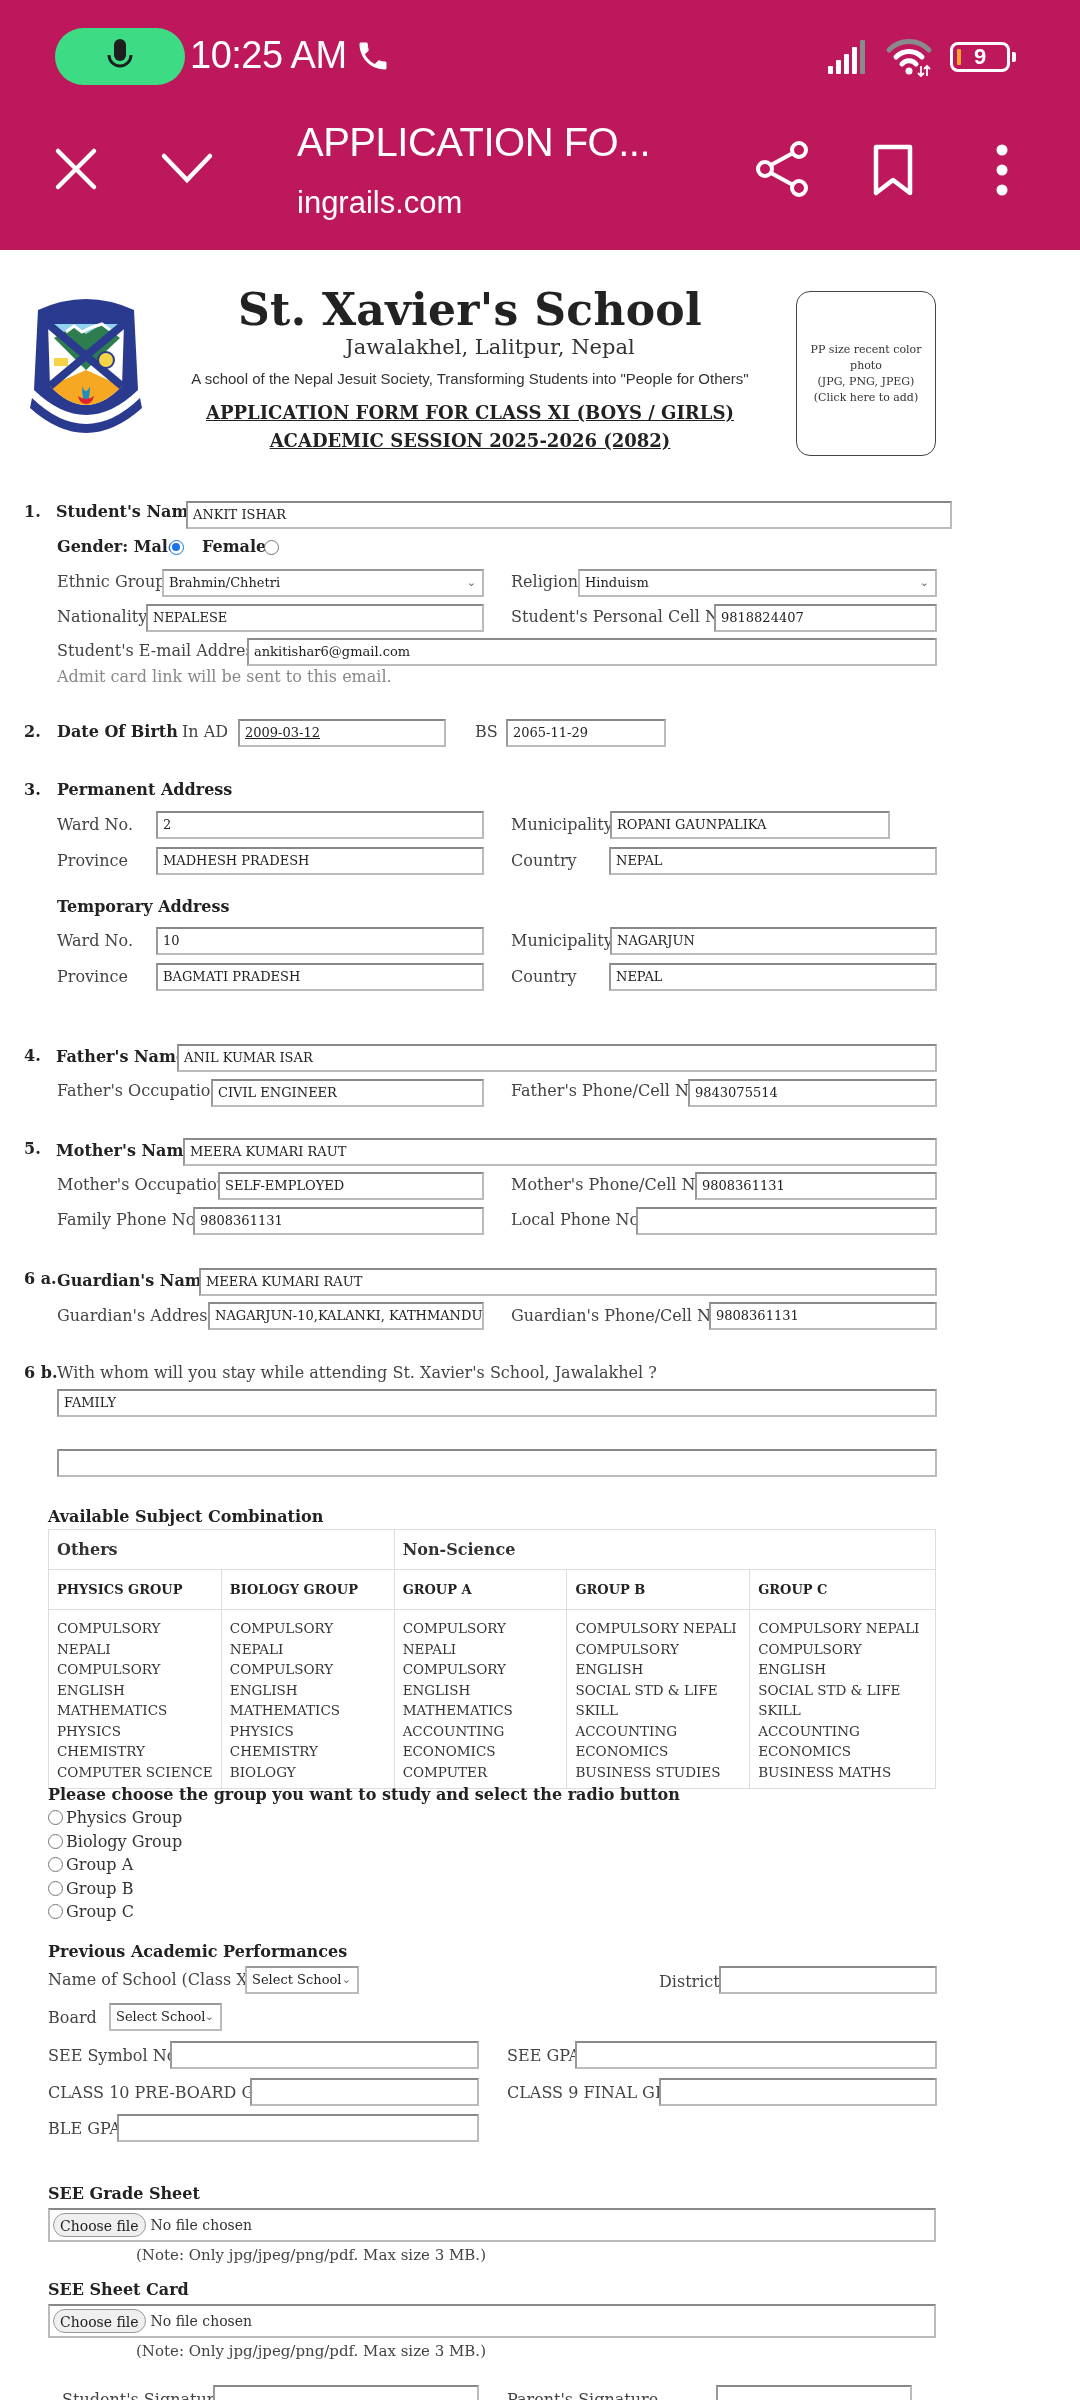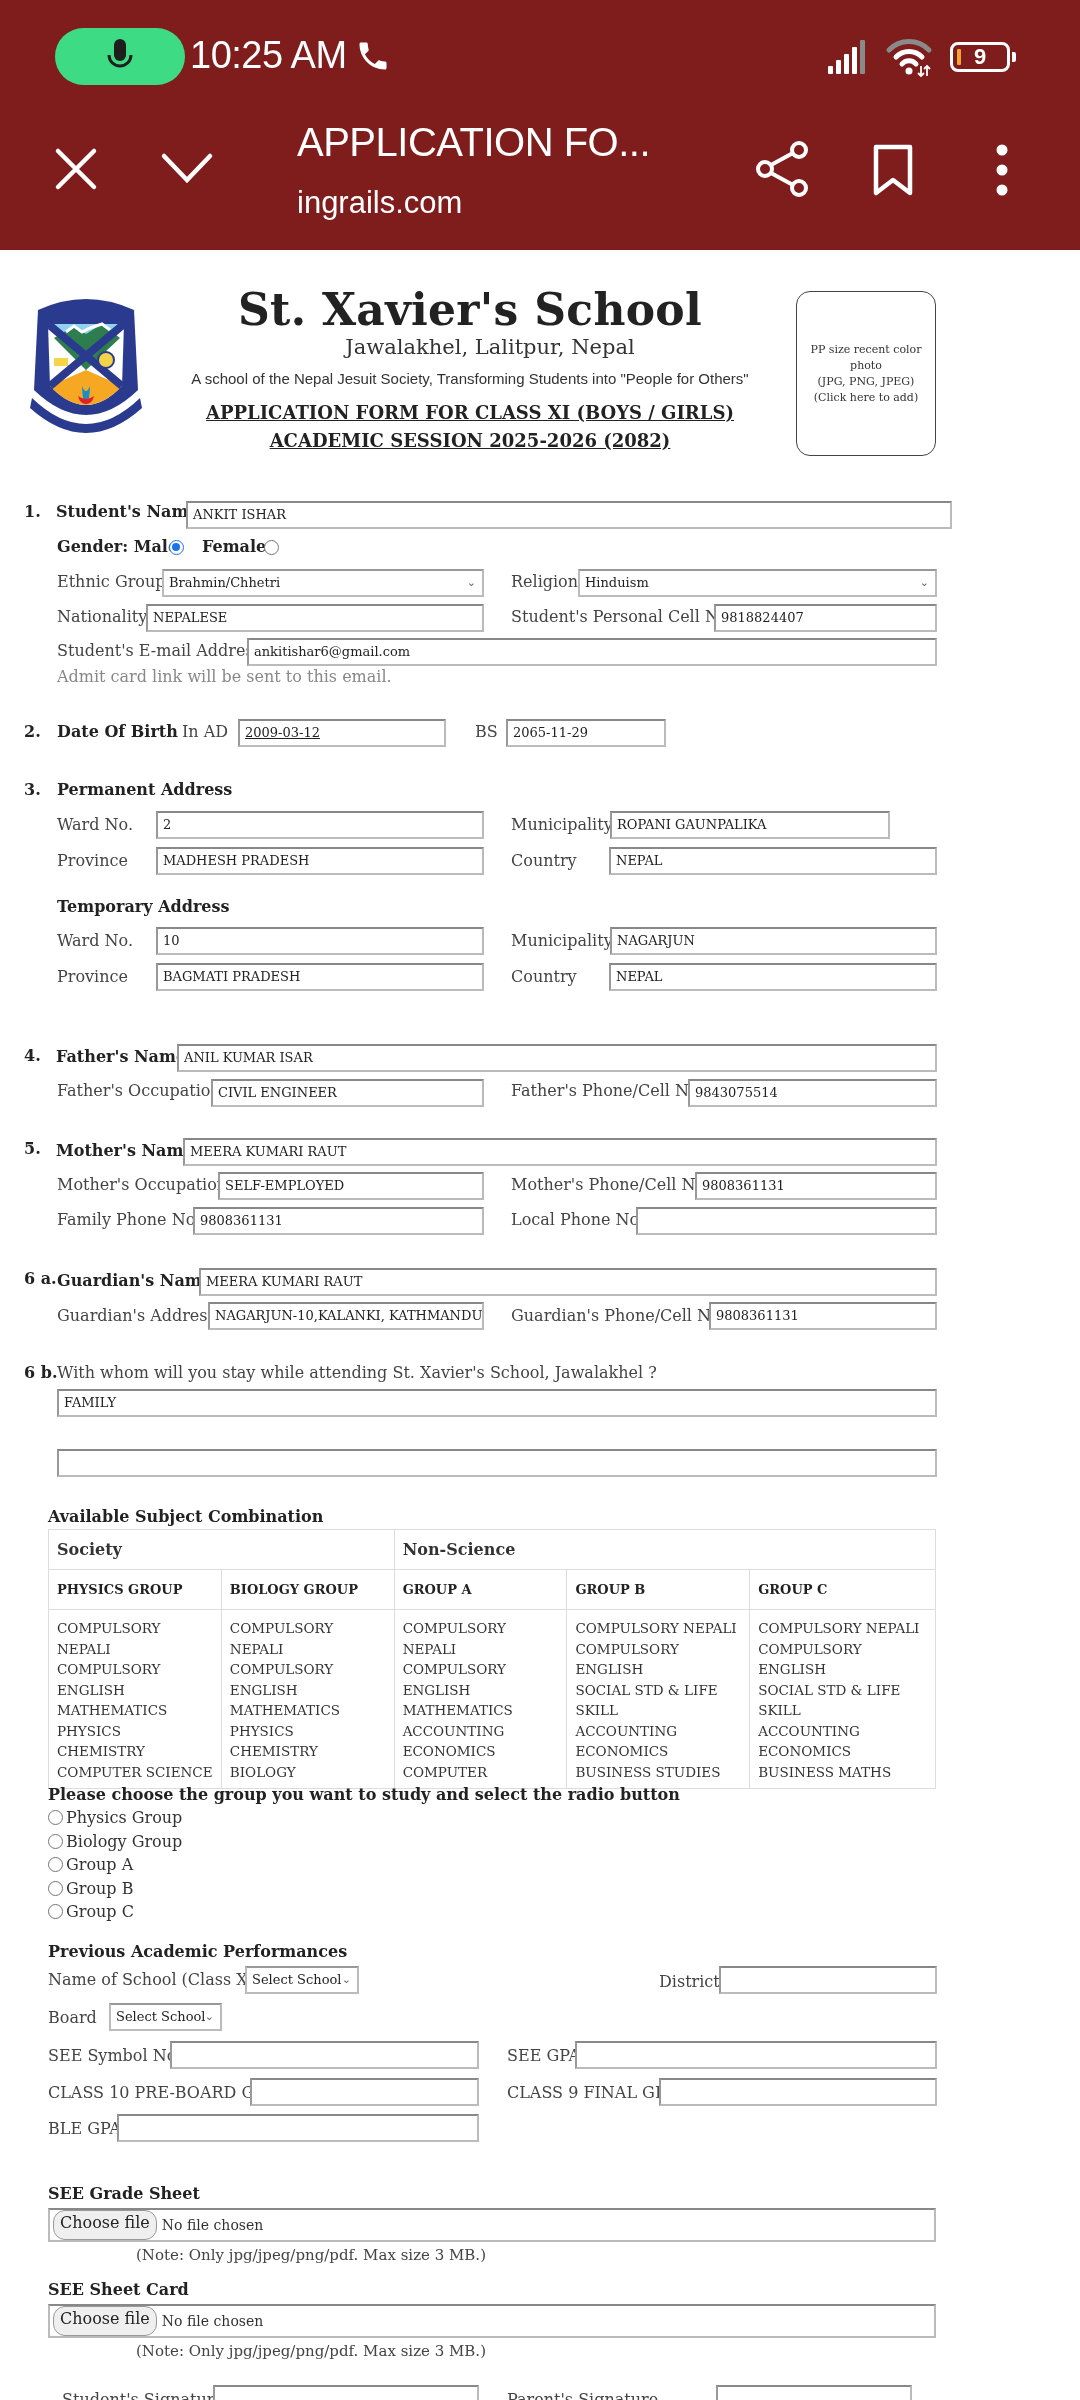--- a/index.html
+++ b/index.html
@@ -1,20 +1,20 @@
 <!DOCTYPE html>
 <html><head>
 <meta charset="utf-8">
 <style>
   * { box-sizing: border-box; margin: 0; padding: 0; }
   html, body { width: 1080px; height: 2400px; overflow: hidden; background: #fff; }
   body { font-family: "DejaVu Serif", "Liberation Serif", serif; color: #333; position: relative; }
 
   
-  .chrome { position: absolute; left: 0; top: 0; width: 1080px; height: 250px; background: #7f1d1d; color: #fff; font-family: "Liberation Sans", "DejaVu Sans", sans-serif; }
+  .chrome { position: absolute; left: 0; top: 0; width: 1080px; height: 250px; background: #be185d; color: #fff; font-family: "Liberation Sans", "DejaVu Sans", sans-serif; }
   .mic-pill { position: absolute; left: 55px; top: 28px; width: 130px; height: 57px; background: #3ddc84; border-radius: 29px; display: flex; align-items: center; justify-content: center; }
   .mic-pill svg { width: 30px; height: 40px; }
   .time { position: absolute; left: 190px; top: 34px; font-size: 38px; font-weight: 500; letter-spacing: -0.5px; }
   .phone-icon { position: absolute; left: 355px; top: 38px; width: 36px; height: 36px; }
   .sig-icon { position: absolute; left: 826px; top: 40px; width: 44px; height: 34px; }
   .wifi-icon { position: absolute; left: 885px; top: 38px; width: 48px; height: 40px; }
   .battery { position: absolute; left: 950px; top: 42px; width: 60px; height: 30px; border: 3px solid #fff; border-radius: 8px; display: flex; align-items: center; justify-content: center; font-size: 22px; font-weight: 700; }
   .battery::before { content: ""; position: absolute; left: 4px; top: 4px; width: 4px; height: 16px; background: #f2a531; border-radius: 1px; }
   .battery::after { content: ""; position: absolute; right: -9px; top: 7px; width: 4px; height: 10px; background: #fff; border-radius: 0 2px 2px 0; }
   .close-btn { position: absolute; left: 52px; top: 145px; width: 48px; height: 48px; }
@@ -50,21 +50,21 @@
   .subj-table td, .subj-table th { border: 1.5px solid #ddd; text-align: left; vertical-align: top; padding: 0 8px; }
   .subj-table .h1 th { height: 40px; vertical-align: middle; font-size: 16px; font-weight: 700; color: #333; }
   .subj-table .h2 th { height: 40px; vertical-align: middle; font-size: 13px; font-weight: 700; color: #222; }
   .subj-table .body td { padding-top: 8px; padding-bottom: 6px; line-height: 20.5px; font-size: 13.5px; }
   .subj-item { display: block; }
 
   .choice { position: absolute; left: 48px; font-size: 16px; color: #333; display: flex; align-items: center; }
   .choice .radio { position: relative; margin-right: 3px; }
 
   .file-row { position: absolute; left: 48px; width: 888px; height: 34px; border: 2px solid #bbb; border-top-color: #888; background: #fff; display: flex; align-items: center; padding-left: 3px; font-size: 14px; color: #333; }
-  .file-btn { height: 30px; padding: 0 6px; background: #efefef; border: 1px solid #999; border-radius: 12px; font-size: 16px; line-height: 24px; color: #222; margin-right: 5px; font-family: "DejaVu Serif", serif; }
+  .file-btn { height: 24px; padding: 0 6px; background: #efefef; border: 1px solid #999; border-radius: 12px; font-size: 14px; line-height: 24px; color: #222; margin-right: 5px; font-family: "DejaVu Serif", serif; }
   .note { position: absolute; left: 136px; font-size: 15px; color: #444; }
 </style>
 </head>
 <body>
 
 <div class="chrome">
   <div class="mic-pill">
     <svg viewBox="0 0 30 40">
       <rect x="9" y="2" width="12" height="22" rx="6" fill="#1e1e1e"></rect>
       <path d="M4 18 a11 11 0 0 0 22 0" stroke="#1e1e1e" stroke-width="3" fill="none"></path>
@@ -236,21 +236,21 @@
 
   <div class="num" style="left:24px;top:1113px;">6 b.</div>
   <div class="lbl" style="left:57px;top:1113px;">With whom will you stay while attending St. Xavier's School, Jawalakhel ?</div>
   <div class="inp" style="left:57px;top:1139px;width:880px;">FAMILY</div>
   <div class="inp" style="left:57px;top:1199px;width:880px;"></div>
 
   <div class="lbl b" style="left:48px;top:1257px;font-size:16px;">Available Subject Combination</div>
   <table class="subj-table">
     <tbody>
         <tr class="h1">
-      <th colspan="2">Society</th>
+      <th colspan="2">Others</th>
       <th colspan="3">Non-Science</th>
     </tr>
     <tr class="h2" id="group-head-row">
           <th style="width: 173px;">PHYSICS GROUP</th>
           <th style="width: 173px;">BIOLOGY GROUP</th>
           <th style="width: 173px;">GROUP A</th>
           <th style="width: 183px;">GROUP B</th>
           <th style="width: 186px;">GROUP C</th>
         </tr>
     <tr class="body" id="group-body-row">

